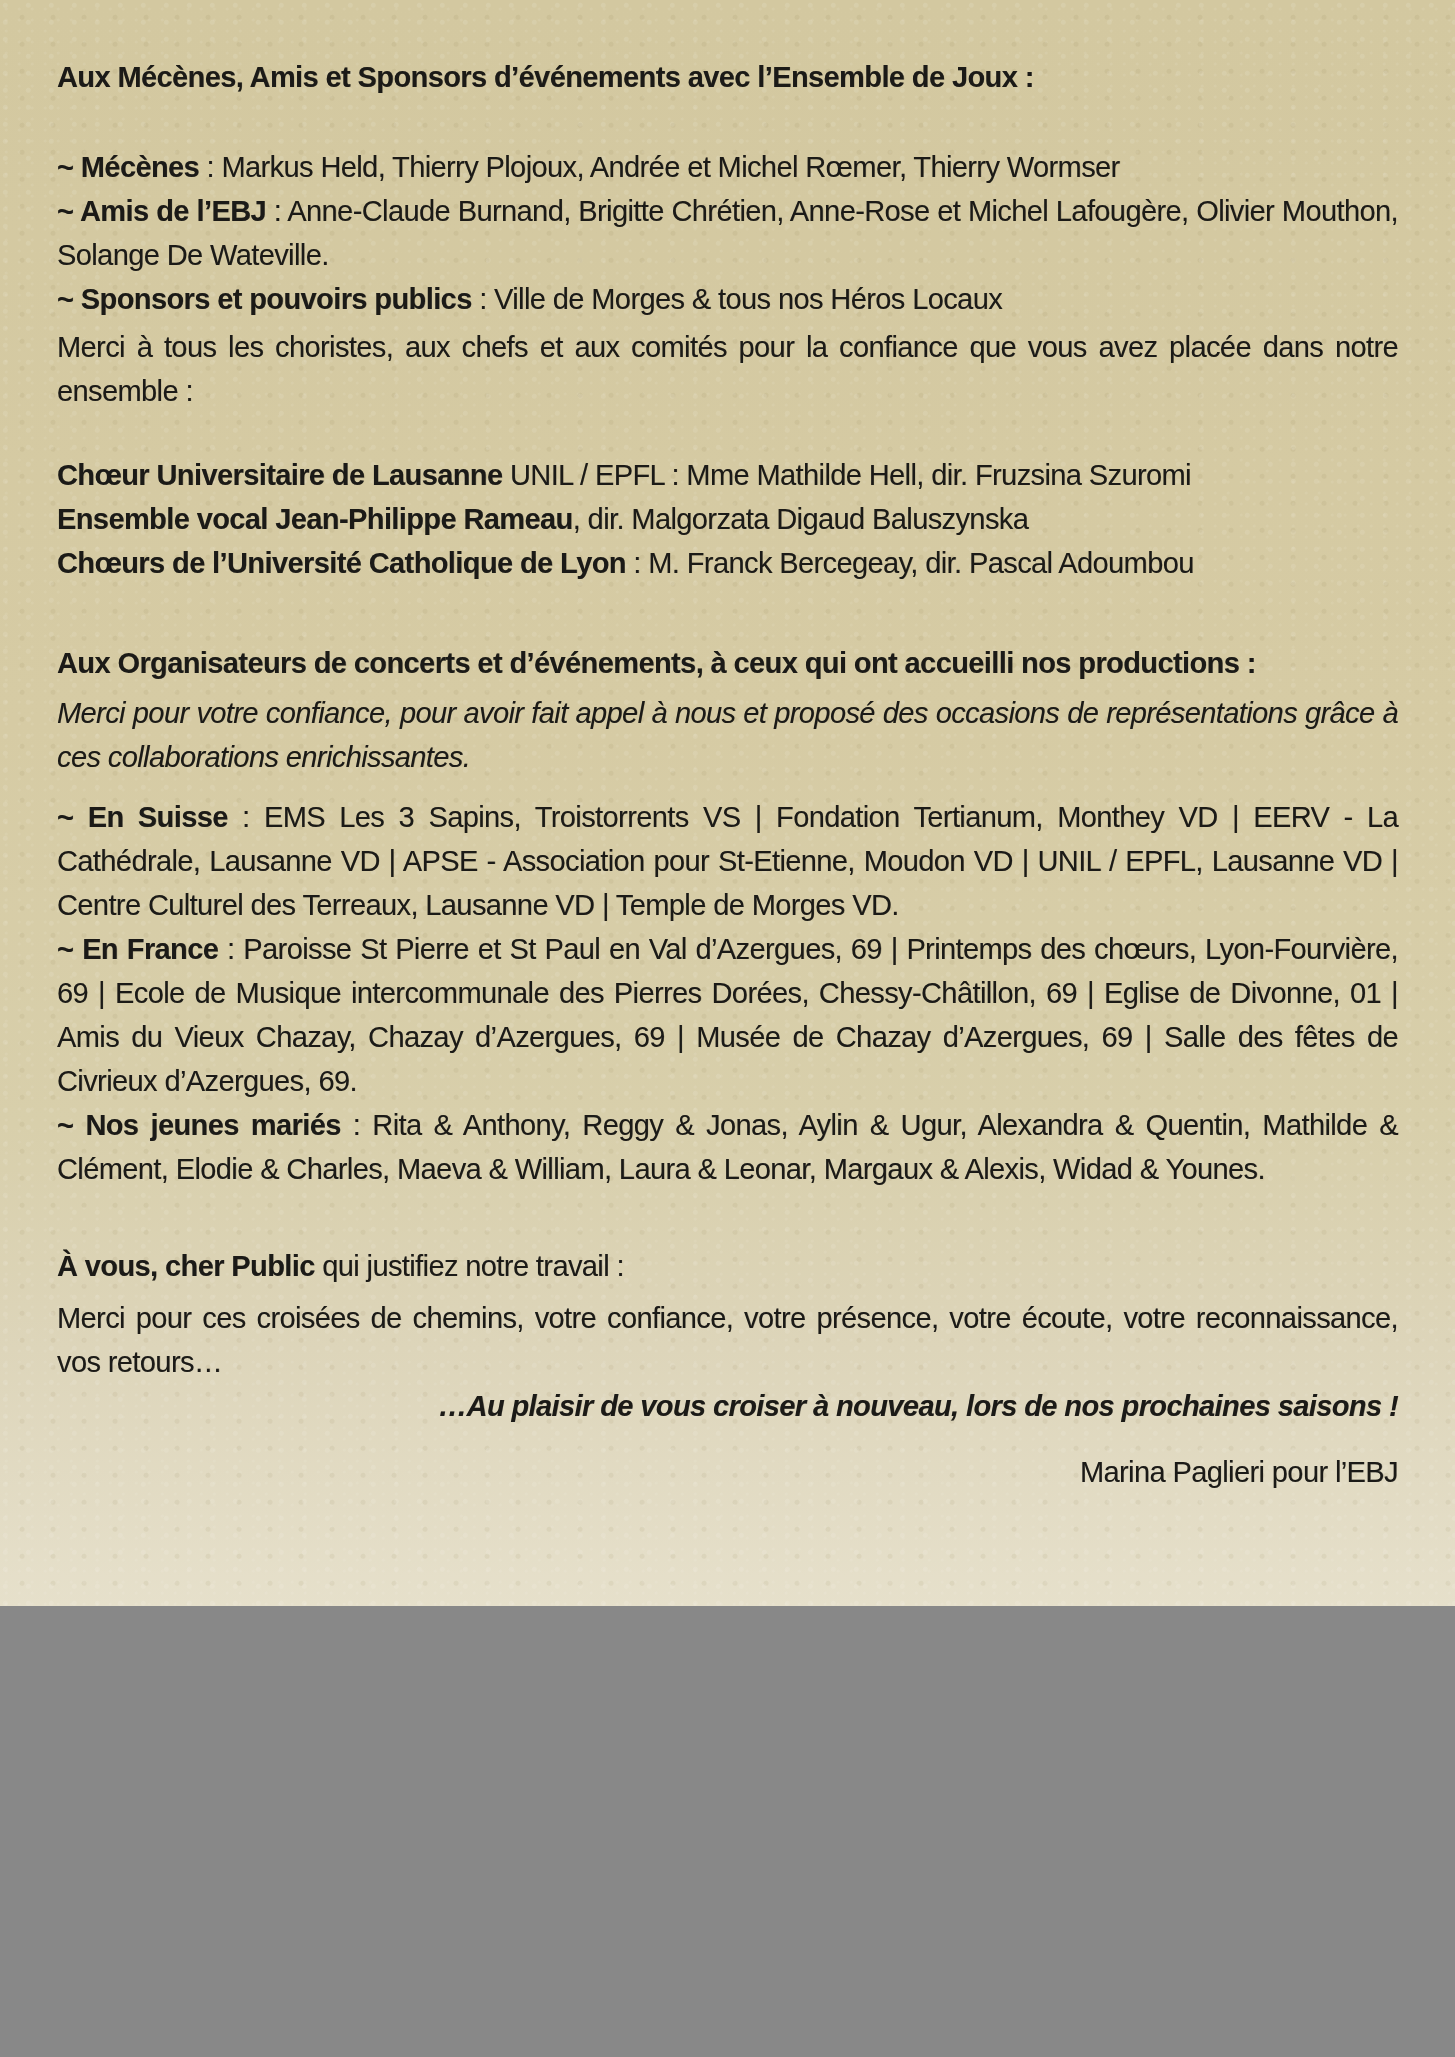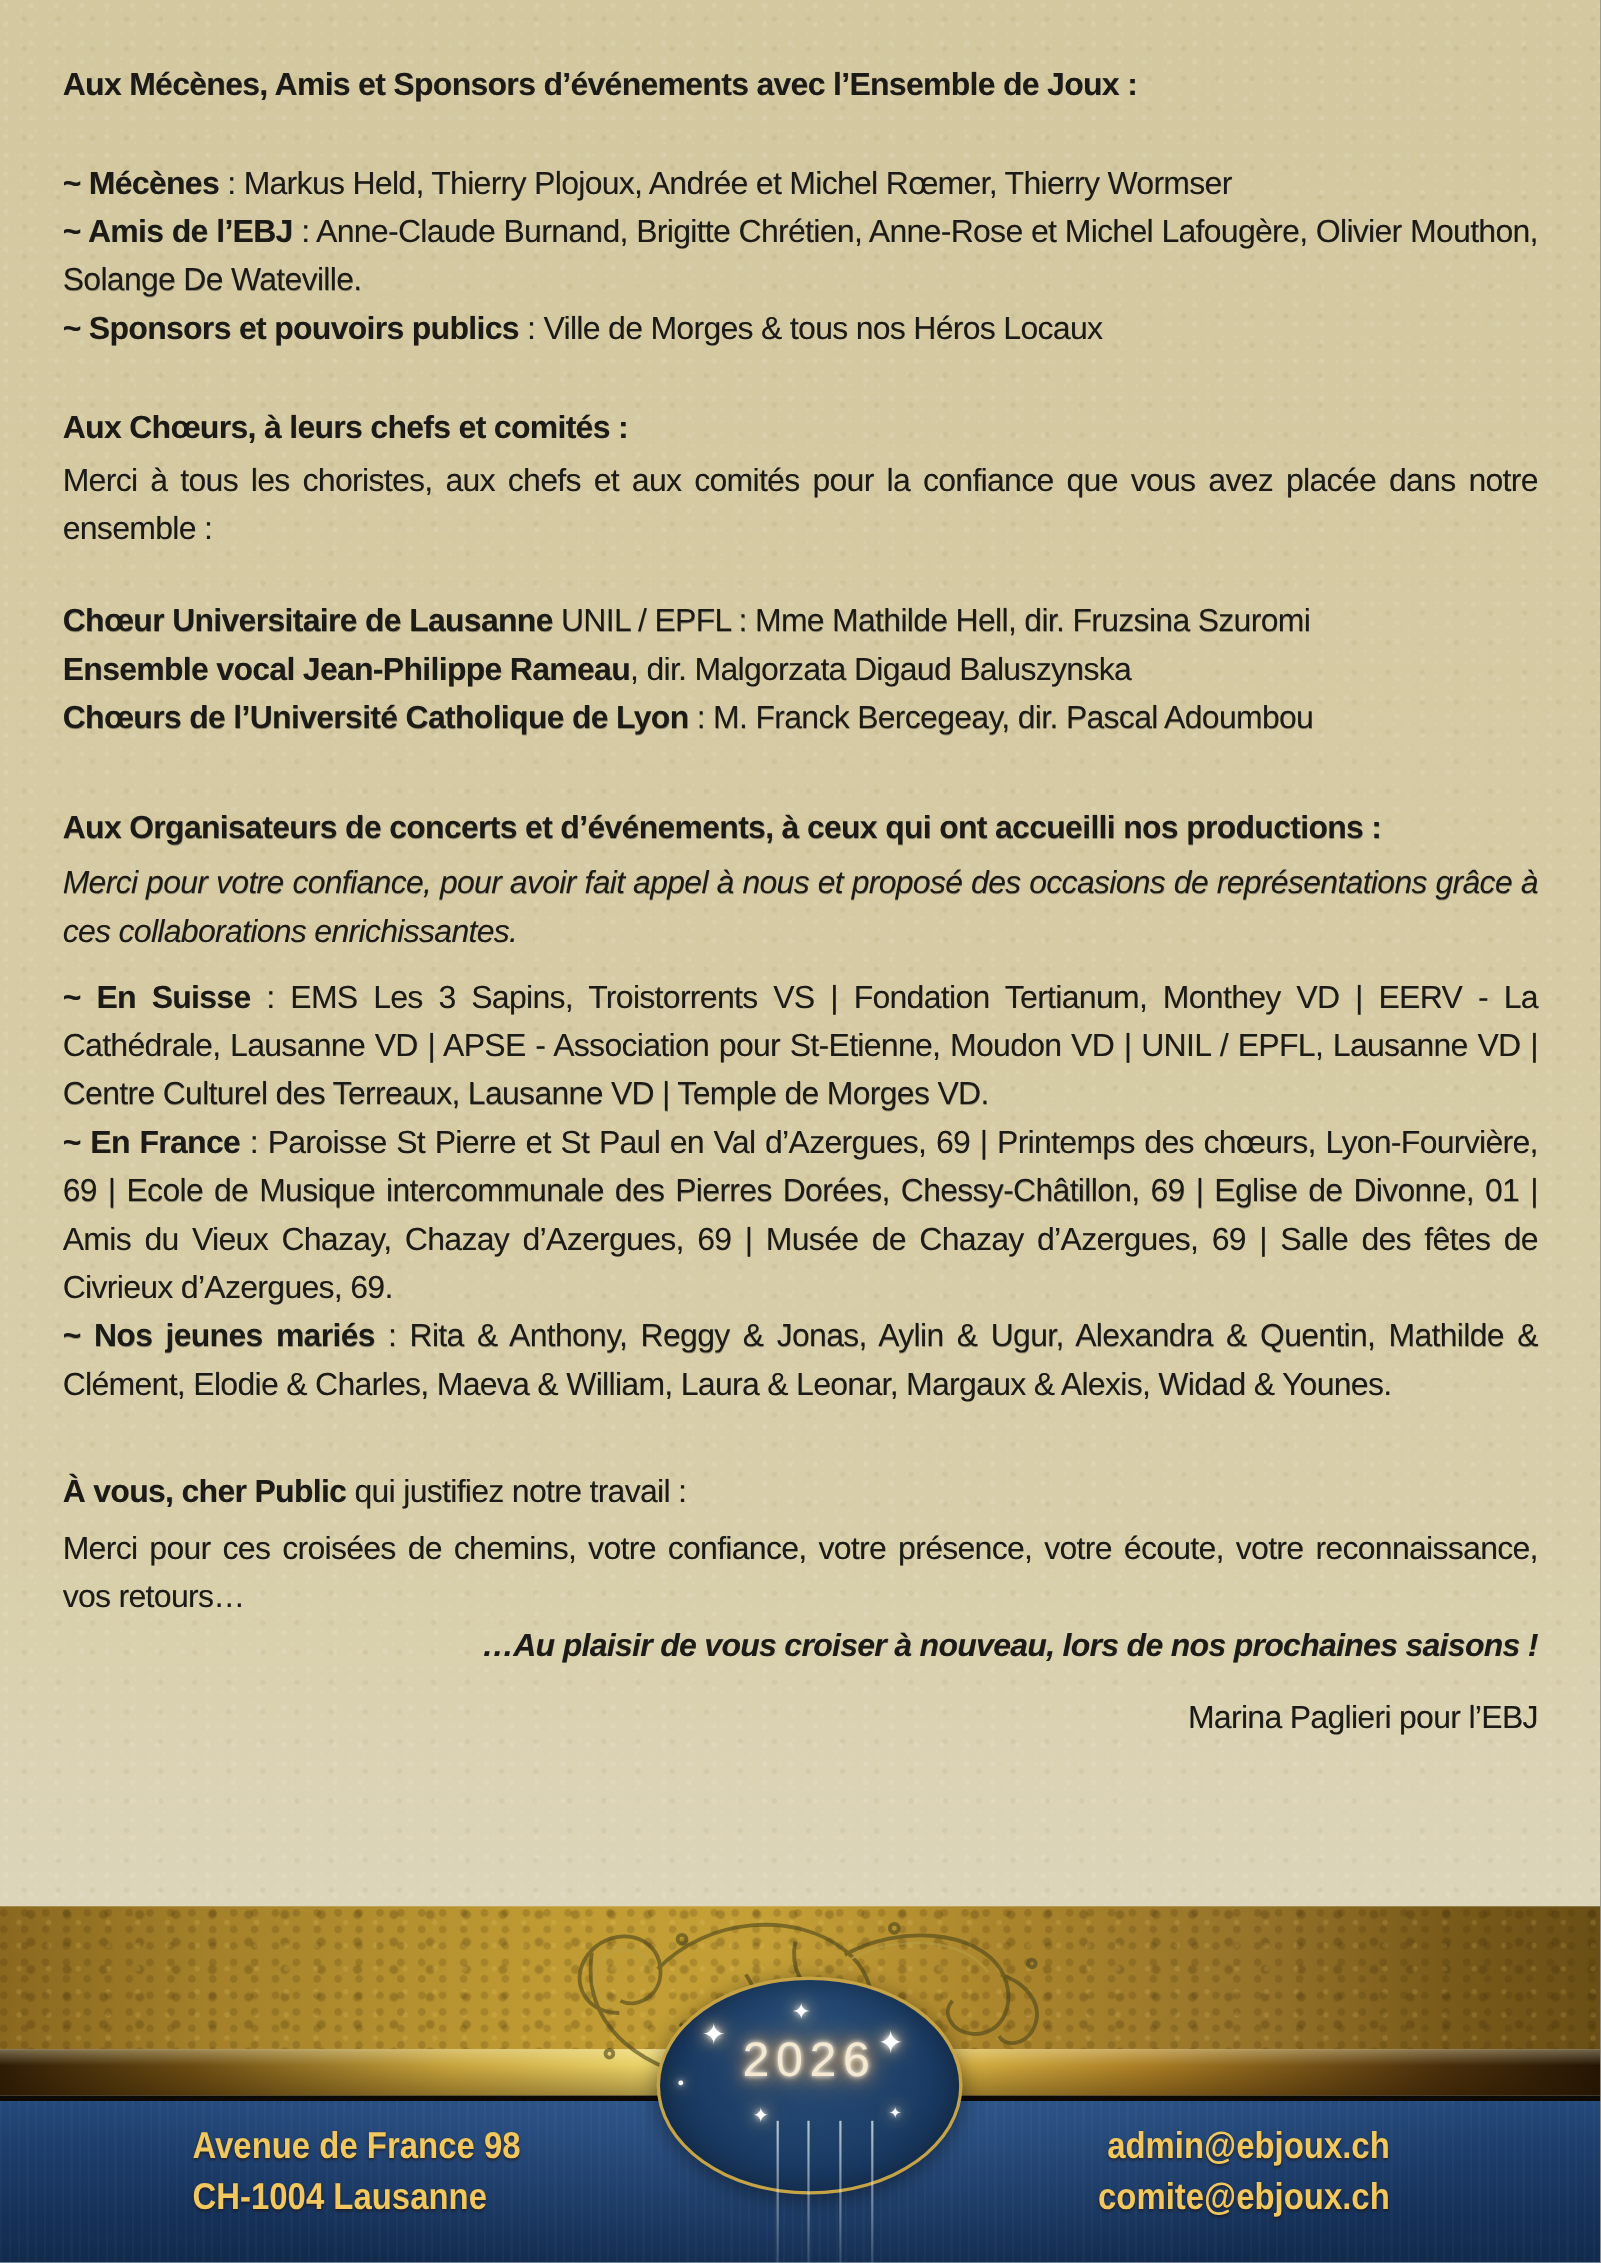--- a/index.html
+++ b/index.html
@@ -1,17 +1,17 @@
 <!DOCTYPE html>
 <html><head>
 <meta charset="utf-8">
 <style>
   html,body{margin:0;padding:0;background:#888;}
   .page{
-    position:relative;width:1455px;height:2057px;overflow:hidden;
+    position:relative;width:1455px;height:1606px;overflow:hidden;
     font-family:"Liberation Sans",sans-serif;color:#1b1a17;
     background:linear-gradient(180deg,#d3c8a0 0%,#d6cba4 45%,#d8cfab 70%,#ddd5ba 84%,#e6e0cb 100%);
   }
   
   .page::before{
     content:"";position:absolute;inset:0;pointer-events:none;
     background-image:
       radial-gradient(circle at 23% 31%, rgba(255,255,255,.10) 0 2px, transparent 3px),
       radial-gradient(circle at 71% 64%, rgba(120,100,50,.08) 0 2px, transparent 3px),
       radial-gradient(circle at 48% 82%, rgba(255,255,255,.07) 0 1px, transparent 2px);
@@ -98,21 +98,20 @@
 
   <div class="content">
 
     <p class="h1">Aux Mécènes, Amis et Sponsors d’événements avec l’Ensemble de Joux :</p>
     <div class="list">
       <p class="just"><b>~ Mécènes</b><span> : Markus Held, Thierry Plojoux, Andrée et Michel Rœmer, Thierry Wormser</span></p>
       <p class="just"><b>~ Amis de l’EBJ</b><span> : Anne-Claude Burnand, Brigitte Chrétien, Anne-Rose et Michel Lafougère, Olivier Mouthon, Solange De Wateville.</span></p>
       <p class="just"><b>~ Sponsors et pouvoirs publics</b><span> : Ville de Morges &amp; tous nos Héros Locaux</span></p>
     </div>
 
-    <p class="h2">Aux Chœurs, à leurs chefs et comités :</p>
     <p class="just intro2">Merci à tous les choristes, aux chefs et aux comités pour la confiance que vous avez placée dans notre ensemble :</p>
     <div class="choirs">
       <p><b>Chœur Universitaire de Lausanne</b><span> UNIL / EPFL : Mme Mathilde Hell, dir. Fruzsina Szuromi</span></p>
       <p><b>Ensemble vocal Jean-Philippe Rameau</b><span>, dir. Malgorzata Digaud Baluszynska</span></p>
       <p><b>Chœurs de l’Université Catholique de Lyon</b><span> : M. Franck Bercegeay, dir. Pascal Adoumbou</span></p>
     </div>
 
     <p class="h3 just">Aux Organisateurs de concerts et d’événements, à ceux qui ont accueilli nos productions :</p>
     <p class="just intro3">Merci pour votre confiance, pour avoir fait appel à nous et proposé des occasions de représentations grâce à ces collaborations enrichissantes.</p>
     <div class="venues">

